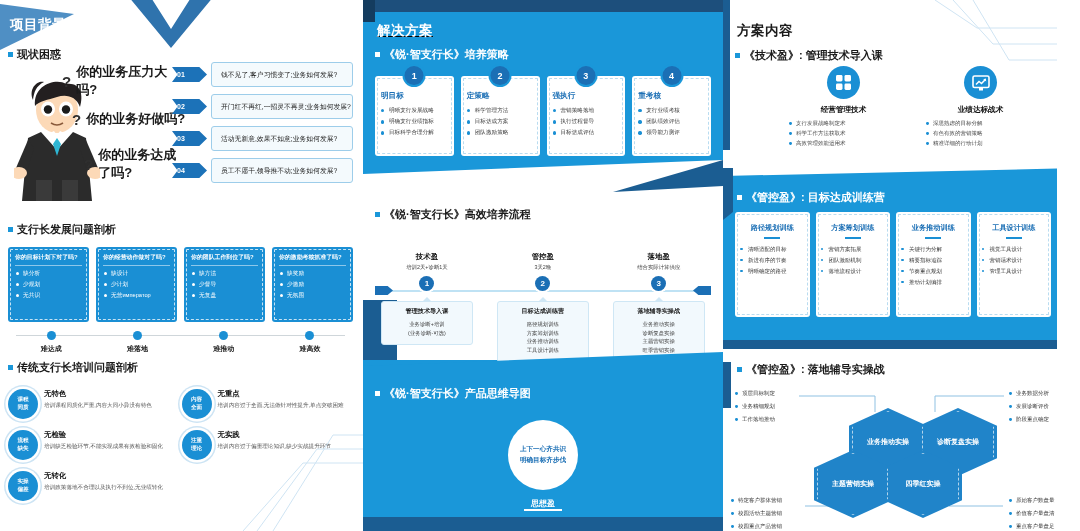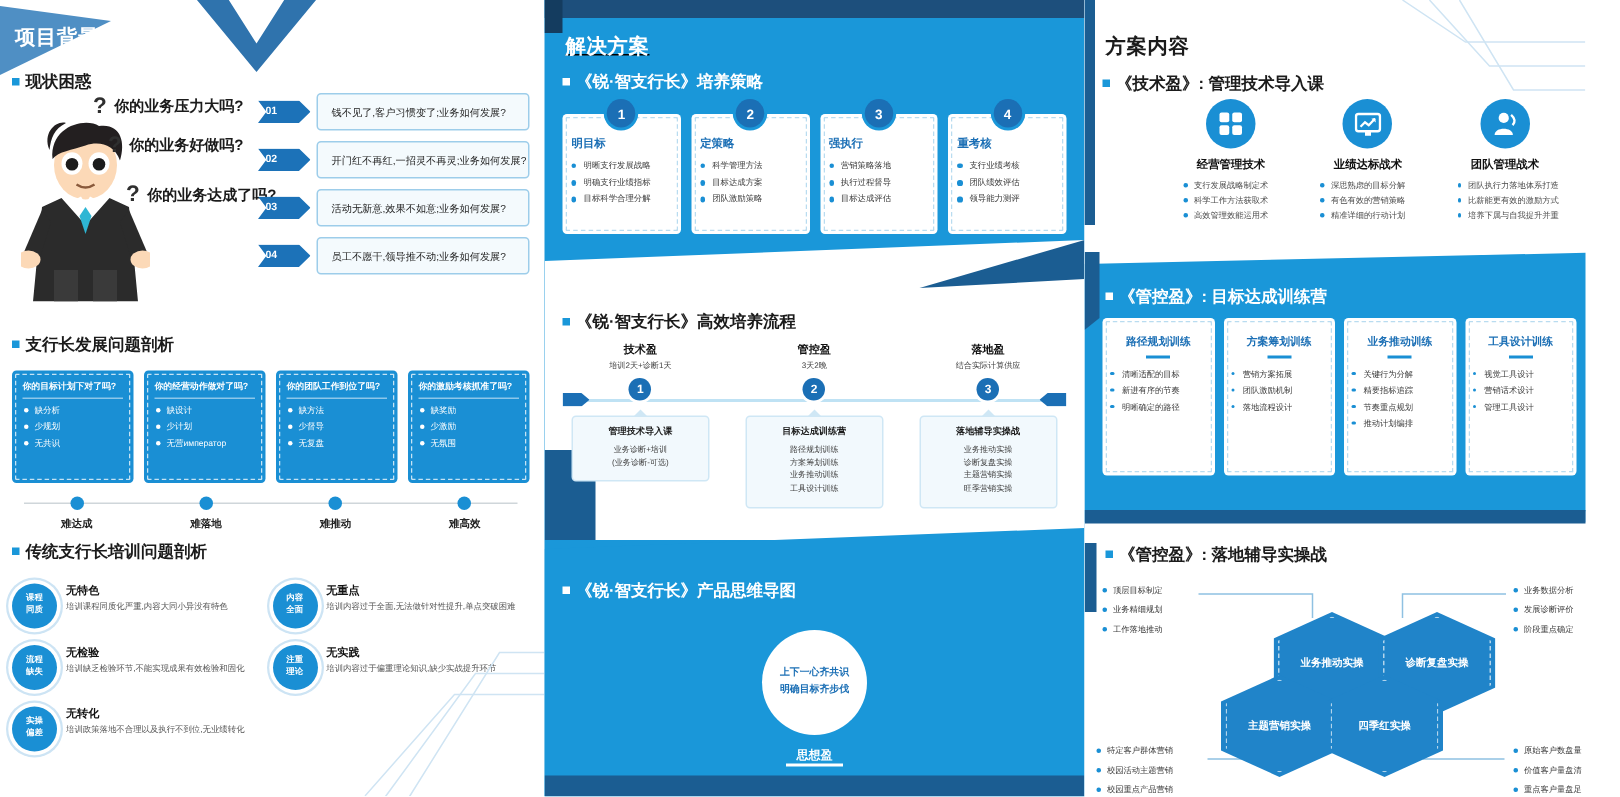--- a/index.html
+++ b/index.html
@@ -27,21 +27,21 @@
   
   .p-title{font-size:13.5px;font-weight:bold;color:#ffffff;letter-spacing:.5px;}
   .p-title.dark{color:#1b1b1b;}
   .sec-h{font-size:11px;font-weight:bold;color:#1b1b1b;display:flex;align-items:center;gap:4px;}
   .sec-h.light{color:#ffffff;}
   .sq{width:5px;height:5px;background:#1a97d9;display:inline-block;flex:none;}
   .sq.w{background:#ffffff;}
 
   
   .qmark{font-weight:bold;color:#2f2f2f;font-size:15px;line-height:1;}
-  .qtxt{font-size:10px;color:#1b1b1b;font-weight:bold;}
+  .qtxt{font-size:13px;color:#1b1b1b;font-weight:bold;}
   .man{position:absolute;}
   .arrow-num{position:relative;width:30px;height:15px;background:#1c72b8;
     display:flex;align-items:center;justify-content:flex-start;padding-left:5px;
     color:#fff;font-size:7px;font-weight:bold;
     clip-path:polygon(0 0,78% 0,100% 50%,78% 100%,0 100%,16% 50%);}
   .qbox{flex:1;height:23px;border:1px solid #9dcdea;border-radius:3px;background:#f4fafd;
     display:flex;align-items:center;padding-left:9px;font-size:6.8px;color:#232323;}
   .qrow{display:flex;align-items:center;gap:4px;margin-bottom:7px;}
 
   
@@ -78,21 +78,21 @@
     width:19px;height:19px;border-radius:50%;background:#1b6fb5;color:#fff;
     display:flex;align-items:center;justify-content:center;font-size:9px;font-weight:bold;
     box-shadow:0 0 0 2px #1a97d9;}
   .scard h5{margin:2px 0 6px 0;text-align:left;font-size:7.6px;color:#1b6fb5;font-weight:bold;}
   .scard li{list-style:none;font-size:5.6px;color:#3a3a3a;margin:3.2px 0;
     padding-left:8px;position:relative;}
   .scard li:before{content:"";position:absolute;left:0;top:2px;width:3.4px;height:3.4px;
     border-radius:50%;background:#1a8fd4;}
 
   
-  .tl{position:relative;height:118px;margin-top:0;}
+  .tl{position:relative;height:118px;margin-top:24px;}
   .tl-line{position:absolute;left:20px;right:20px;top:38px;height:1.6px;background:#bfe2f4;}
   .tl-cap{position:absolute;top:34px;width:18px;height:9px;background:#1b6fb5;}
   .tl-cap.l{left:6px;clip-path:polygon(0 0,70% 0,100% 50%,70% 100%,0 100%);}
   .tl-cap.r{right:6px;clip-path:polygon(30% 0,100% 0,100% 100%,30% 100%,0 50%);}
   .tl-node{position:absolute;top:0;width:33.3%;text-align:center;}
   .tl-t{font-size:7.4px;font-weight:bold;color:#111;}
   .tl-s{font-size:5.4px;color:#444;margin-top:2px;}
   .tl-dot{width:15px;height:15px;border-radius:50%;background:#1b6fb5;color:#fff;
     margin:5px auto 0 auto;display:flex;align-items:center;justify-content:center;
     font-size:8px;font-weight:bold;box-shadow:0 0 0 2px #fff;}
@@ -558,35 +558,20 @@
           </svg>
         </div>
         <div class="trio-t">业绩达标战术</div>
         <ul style="margin:0;padding:0;">
           <li>深思熟虑的目标分解</li>
           <li>有色有效的营销策略</li>
           <li>精准详细的行动计划</li>
         </ul>
       </div>
 
-      <div class="trio-it">
-        <div class="trio-ic">
-          <svg width="17" height="17" viewBox="0 0 17 17">
-            <circle cx="7.5" cy="4.6" r="3.4" fill="#fff"></circle>
-            <path d="M1.4 16 C1.4 10.5 13.6 10.5 13.6 16 Z" fill="#fff"></path>
-            <path d="M12.4 2.6 Q16.4 6.2 13.4 9.4" stroke="#fff" stroke-width="1.6" fill="none"></path>
-          </svg>
-        </div>
-        <div class="trio-t">团队管理战术</div>
-        <ul style="margin:0;padding:0;">
-          <li>团队执行力落地体系打造</li>
-          <li>比薪能更有效的激励方式</li>
-          <li>培养下属与自我提升并重</li>
-        </ul>
-      </div>
     </div>
 
     <svg style="position:absolute;left:0;top:168px;" width="357" height="180">
       <polygon points="0,8 357,0 357,180 0,180" fill="#1a97d9"></polygon>
       <polygon points="0,0 10,0 10,44 0,52" fill="#1b5d92"></polygon>
     </svg>
 
     <div style="position:absolute;left:14px;top:190px;">
       <div class="sec-h light">
         <i class="sq w"></i>

